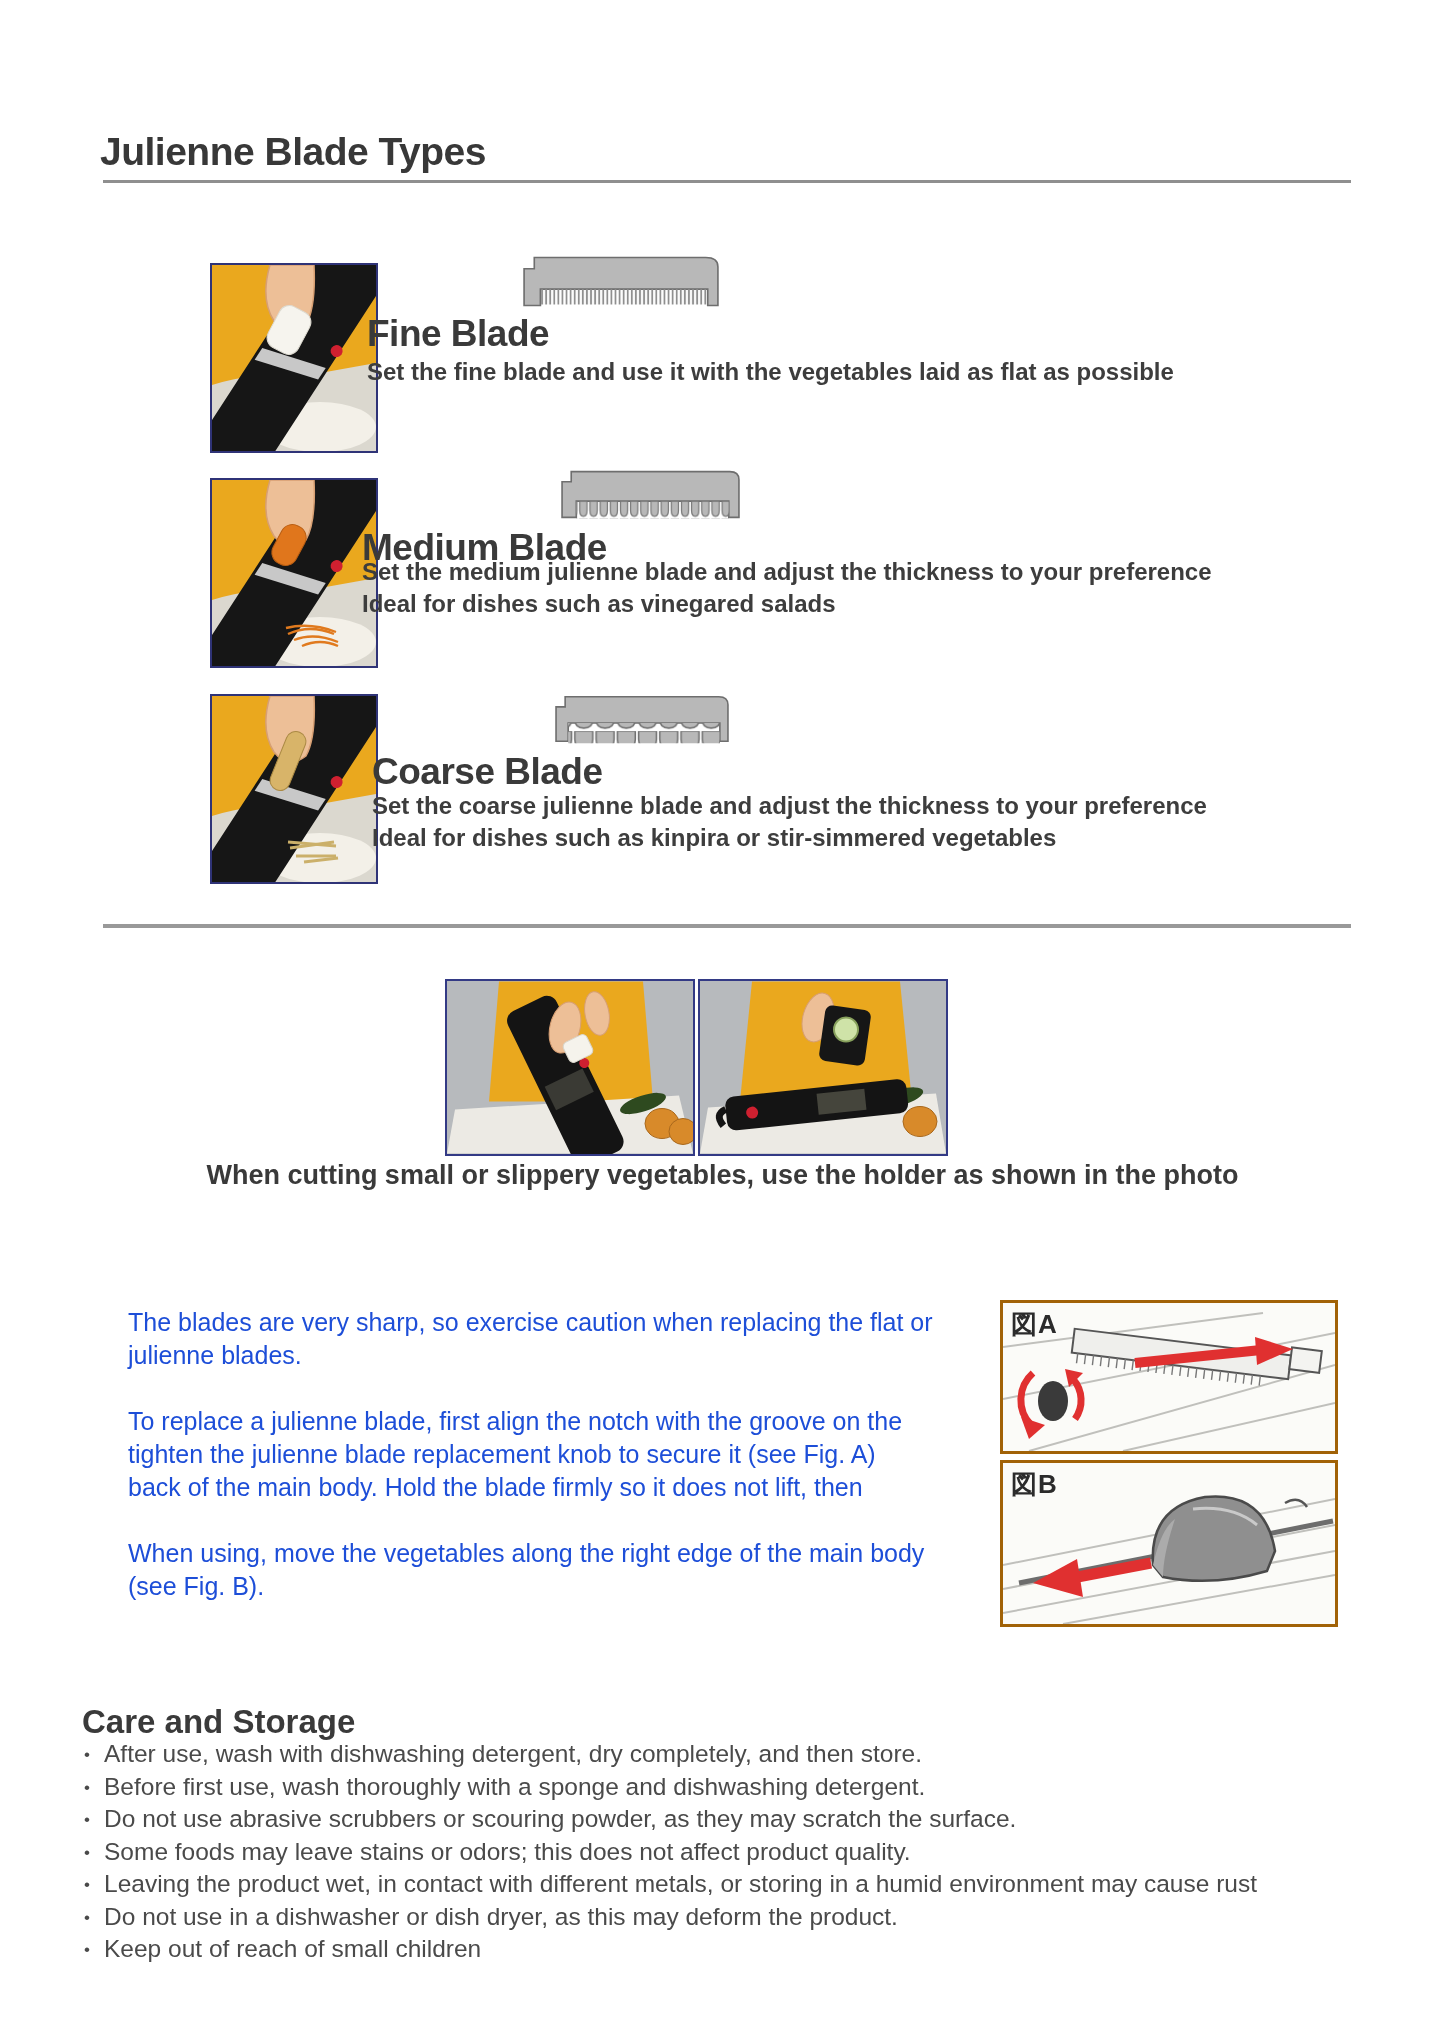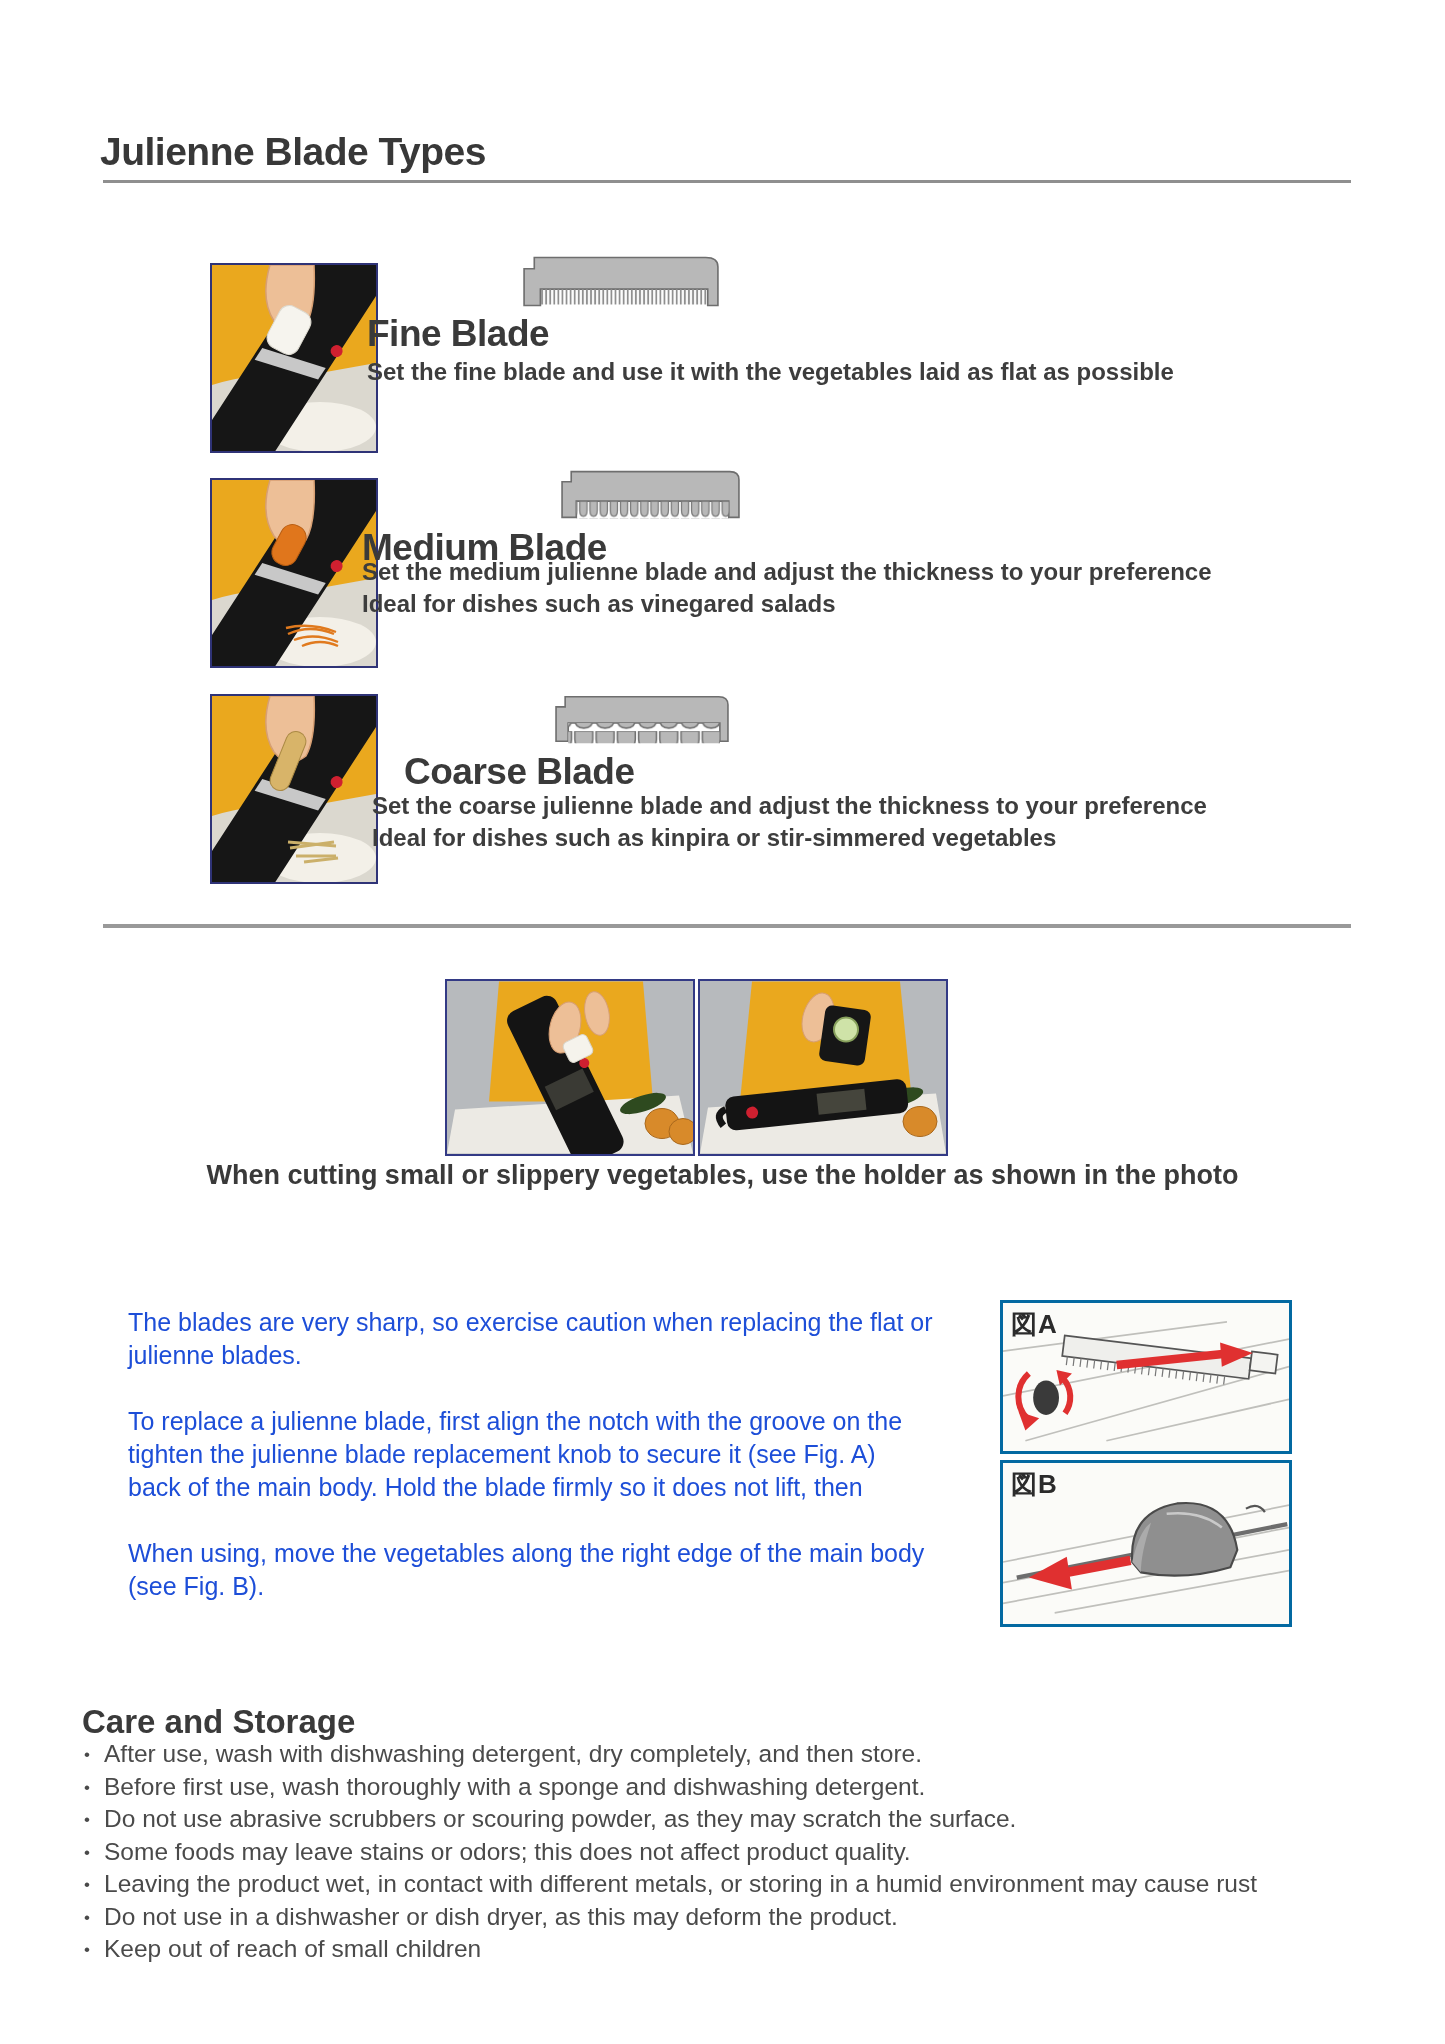--- a/index.html
+++ b/index.html
@@ -13,39 +13,39 @@
   .hr1{left:103px;top:180px;width:1248px;height:3px;}
   .hr2{left:103px;top:924px;width:1248px;height:4px;background:#999;}
 
   
   .photo{width:168px;height:190px;border:2px solid #2f3377;background:#eaa81e;box-sizing:border-box;}
   .photo svg{display:block;width:100%;height:100%;}
   .p1{left:170px;top:247px;} .p2{left:170px;top:462px;} .p3{left:170px;top:678px;}
 
   
   .blade-h{font-size:37px;font-weight:bold;color:#3a3a3a;line-height:1;letter-spacing:-0.5px;}
-  .h1x{left:367px;top:284px;} .h2x{left:362px;top:498px;} .h3x{left:372px;top:722px;margin-left:32px;}
+  .h1x{left:367px;top:284px;} .h2x{left:362px;top:498px;} .h3x{left:372px;top:722px;}
   .blade-icon{line-height:0;}
   .i1{left:520px;top:252px;} .i2{left:558px;top:466px;} .i3{left:552px;top:690px;}
   .desc{font-size:24px;font-weight:bold;color:#3d3d3d;line-height:32px;white-space:nowrap;}
   .d1{left:367px;top:356px;} .d2{left:362px;top:556px;} .d3{left:372px;top:778px;margin-top:12px;}
 
   
   .mid-photo{width:250px;height:177px;border:2px solid #333a85;box-sizing:border-box;background:#b7babd;}
   .mid-photo svg{display:block;width:100%;height:100%;}
   .mpL{left:405px;top:963px;} .mpR{left:658px;top:963px;}
   .caption{left:0;top:1160px;width:1445px;text-align:center;font-size:27px;font-weight:bold;color:#3a3a3a;}
 
   
   .notes{left:128px;top:1306px;font-size:25px;line-height:33px;color:#1d4ed8;}
   .notes .para{margin:0 0 33px 0;}
   .notes div{white-space:nowrap;}
 
   
-  .figbox{width:292px;border:3px solid #0369a1;background:#fbfbf8;box-sizing:border-box;}
+  .figbox{width:338px;border:3px solid #a16207;background:#fbfbf8;box-sizing:border-box;}
   .figA{left:1000px;top:1300px;height:154px;}
   .figB{left:1000px;top:1460px;height:167px;}
   .figbox svg{display:block;width:100%;height:100%;}
   .figlabel{position:absolute;left:8px;top:4px;font-size:26px;font-weight:bold;color:#2b2b2b;letter-spacing:1px;}
 
   
   .care-head{left:82px;top:1678px;font-size:33px;font-weight:bold;color:#3a3a3a;line-height:1;}
   .care-list{left:84px;top:1738px;font-size:24.5px;line-height:31.5px;color:#4a4a4a;}
   .care-list .row{white-space:nowrap;}
   .bullet{display:inline-block;width:20px;font-size:17px;vertical-align:2px;color:#4a4a4a;}

